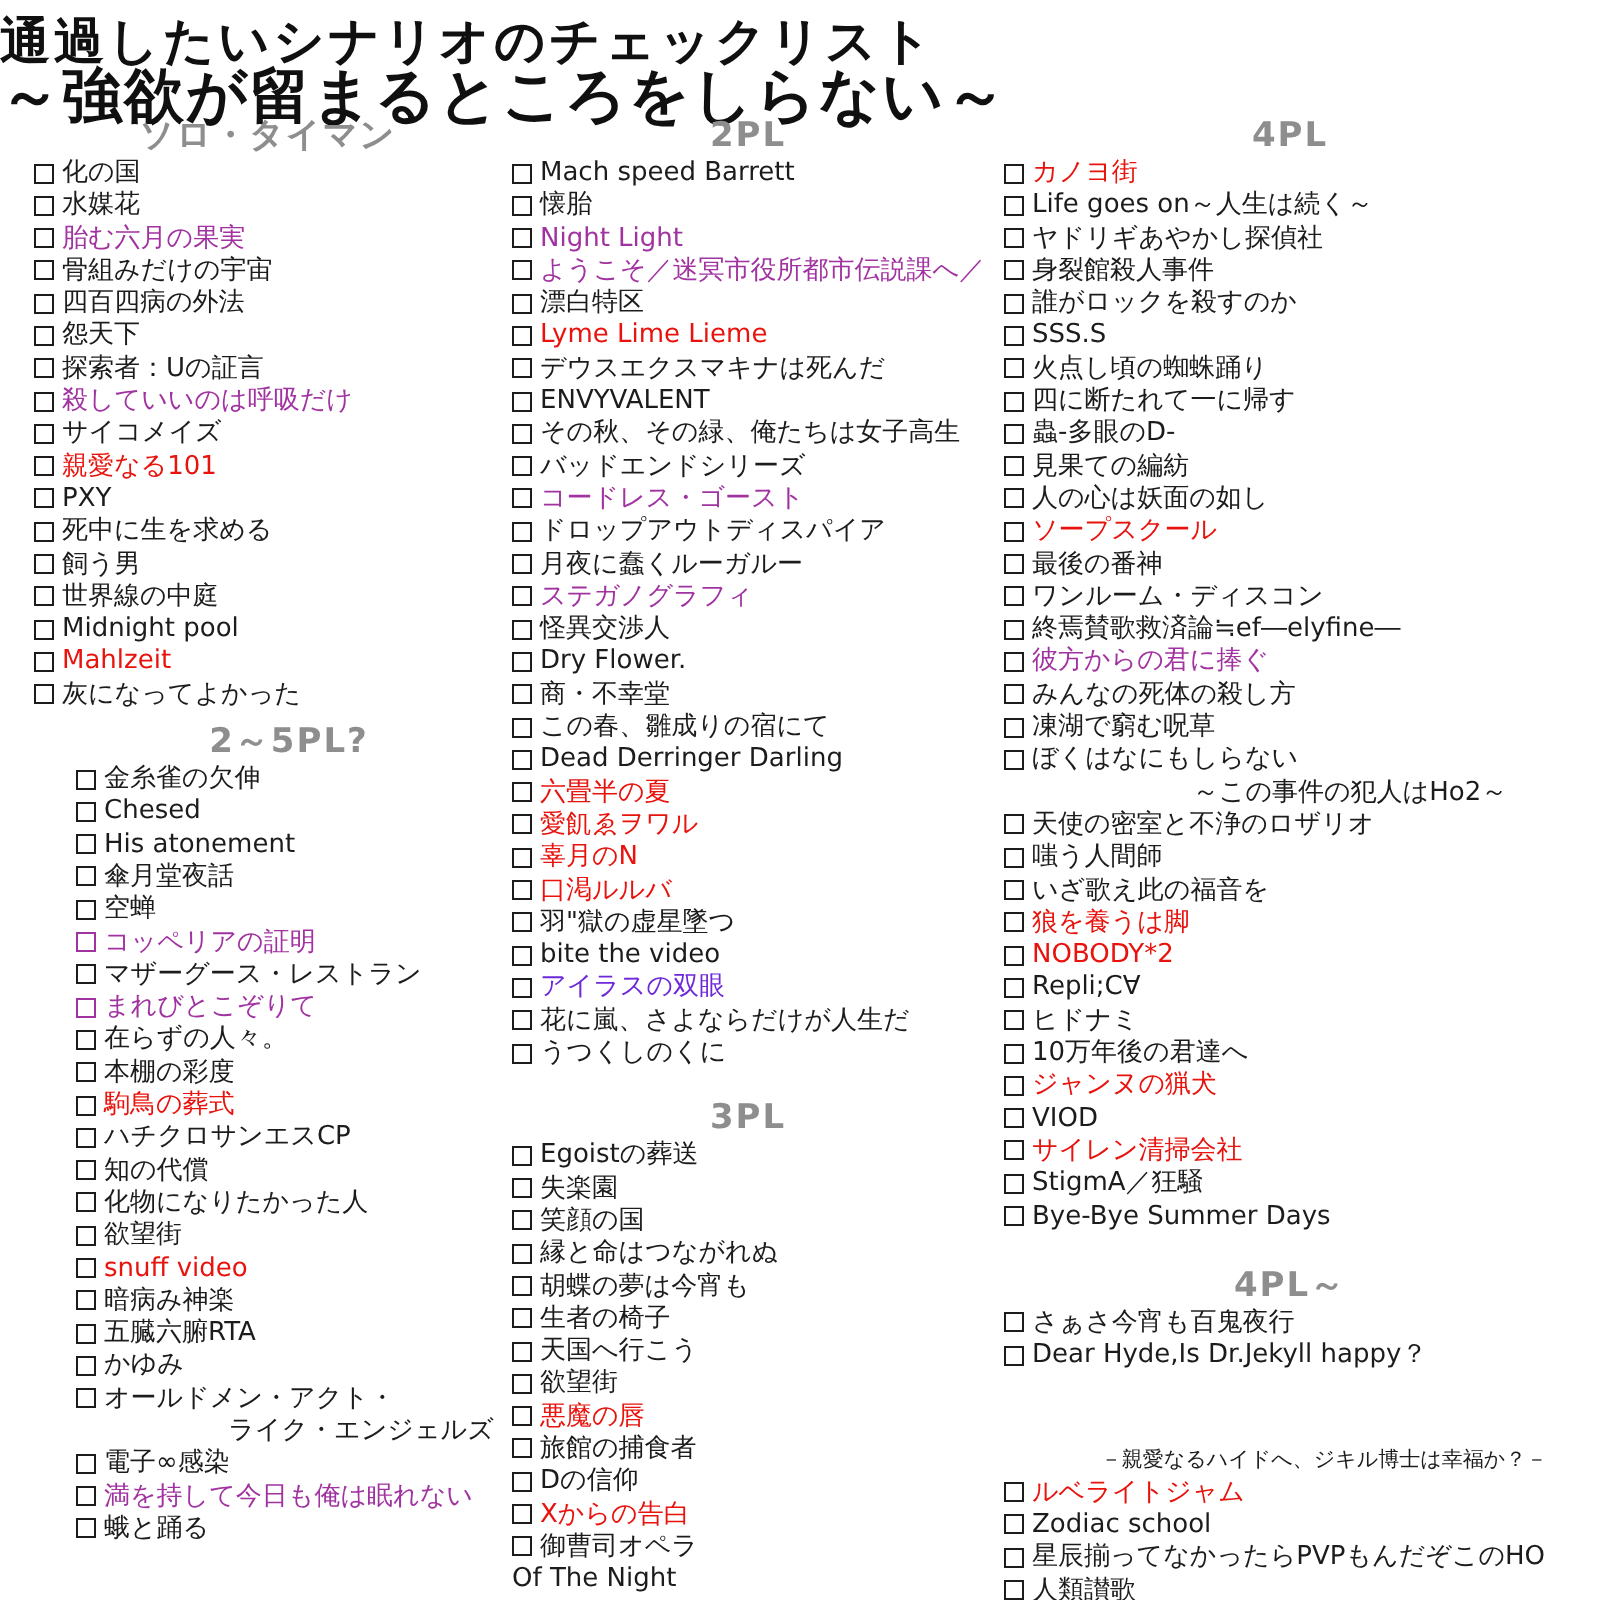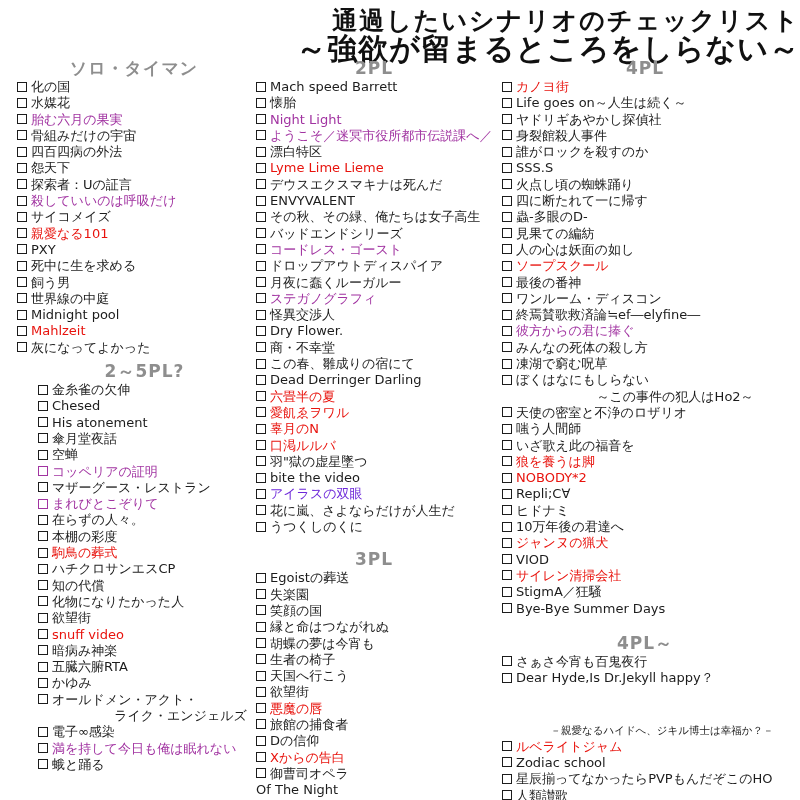--- a/index.html
+++ b/index.html
@@ -7,21 +7,21 @@
   body {
     width: 800px; height: 800px;
     background: #ffffff;
     font-family: "DejaVu Sans", "Liberation Sans", sans-serif;
     color: #1c1c1c;
     position: relative;
     overflow: hidden;
   }
   .title {
     position: absolute; top: 6px; left: 0; width: 100%;
-    text-align: right; font-weight: 700; color: #101010;
+    text-align: left; font-weight: 700; color: #101010;
   }
   .title .t1 { font-size: 25px; letter-spacing: 2px; line-height: 30px; }
   .title .t2 { font-size: 30px; letter-spacing: 1px; line-height: 26px; }
   .column { position: absolute; top: 58px; text-align: center; }
   #col-0 { left: 14px;  width: 240px; }
   #col-1 { left: 256px; width: 236px; }
   #col-2 { left: 492px; width: 306px; }
   .section-header {
     font-size: 17px; font-weight: 700; color: #8e8e8e;
     letter-spacing: 1px; height: 21px; line-height: 21px;

